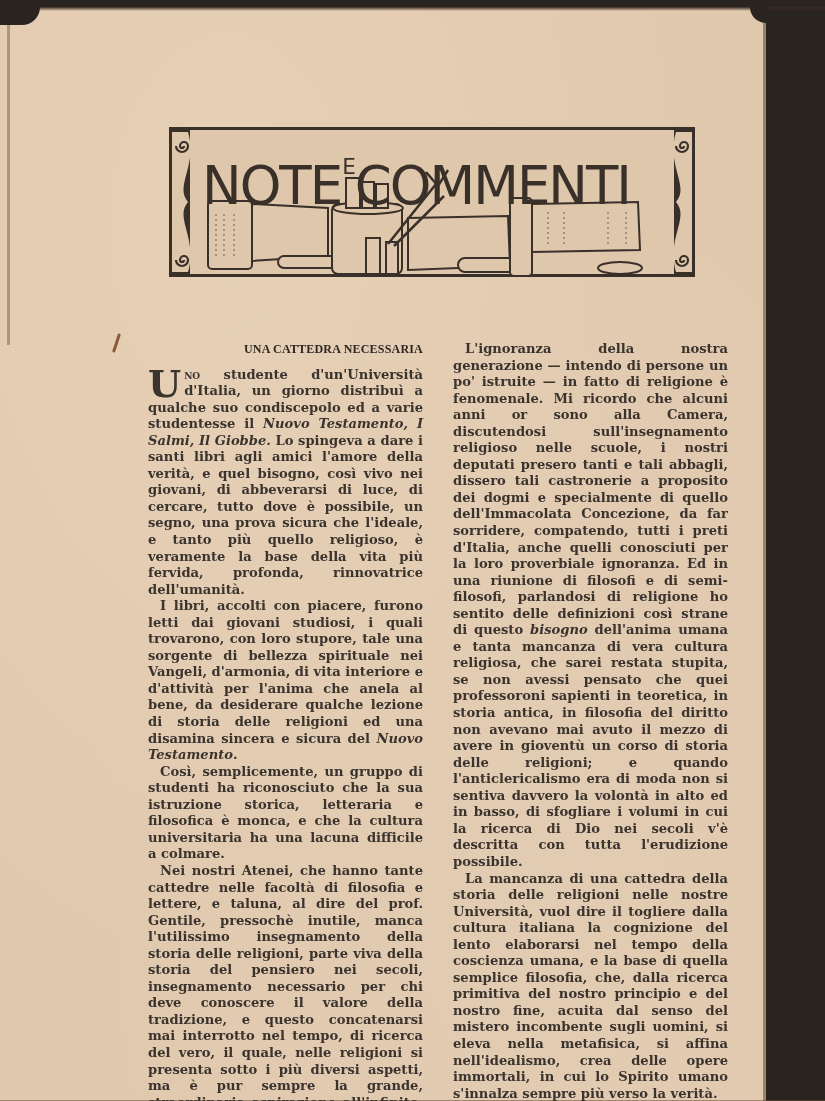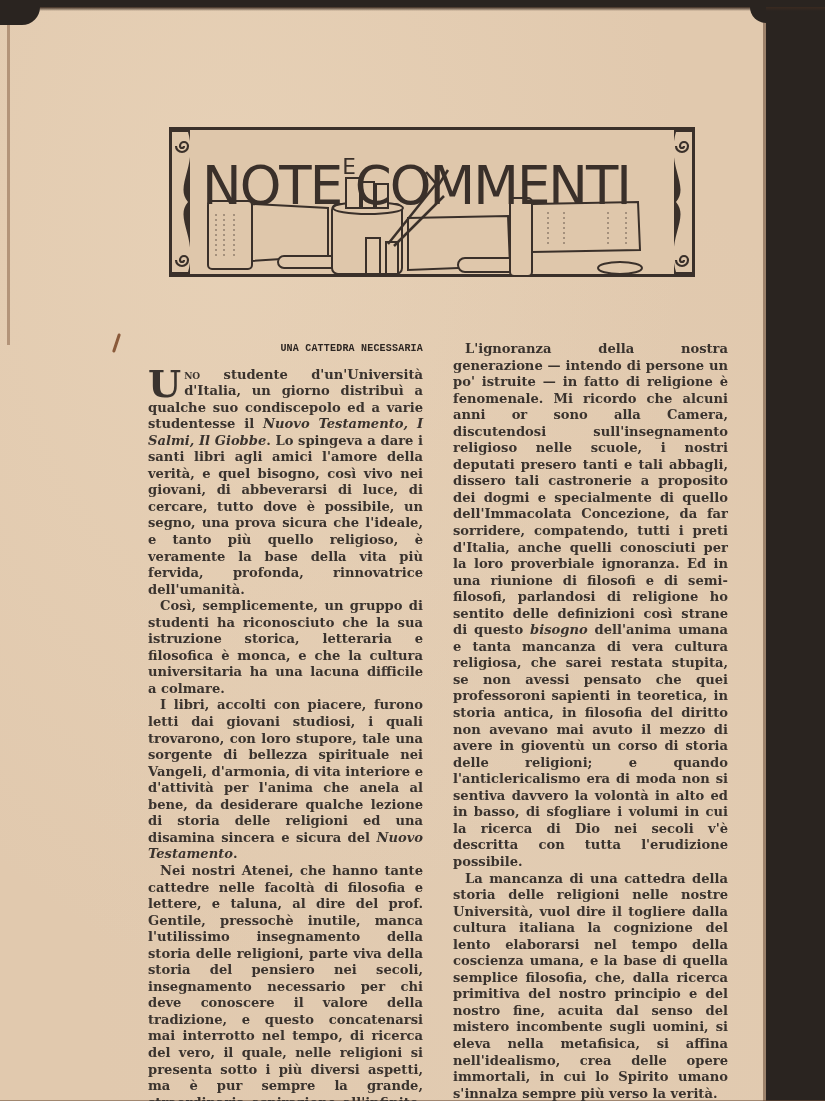--- a/index.html
+++ b/index.html
@@ -44,22 +44,22 @@
   .col {
     position:absolute; top:334px; width:275px;
     font-size: 13.1px; line-height: 16.55px; color:#3a332e;
     text-align: justify; hyphens: none;
   }
   .col.left { left:148px; }
   .col.right { left:453px; }
   .col p { margin:0; text-indent: 12px; font-weight: bold; }
   .col p.first { text-indent: 0; }
   .heading {
-    text-align: right; font-family:Liberation Mono, monospace; font-weight:bold;
-    font-size: 10px; letter-spacing:0.2px; color:#2d2622; margin: 0 0 9px 0;
+    text-align: right; font-family:Liberation Serif, serif; font-weight:bold;
+    font-size: 12px; letter-spacing:0.2px; color:#2d2622; margin: 0 0 9px 0;
     white-space: nowrap;
   }
   .dropcap {
     float:left; font-size: 38px; line-height: 30px; margin: 2px 3px 0 0;
     color:#3a332e; font-family: "DejaVu Serif", serif;
   }
   .smallcaps { font-variant: small-caps; }
   em { font-style: italic; }
 </style>
 </head>
@@ -126,22 +126,22 @@
       </g>
     </svg>
     <div class="banner-title">
       <span>NOTE</span><span class="small-e">E</span><span>COMMENTI</span>
     </div>
   </div>
 
   <div class="col left">
     <div class="heading">UNA CATTEDRA NECESSARIA</div>
     <p class="first"><span class="dropcap">U</span><span class="smallcaps">no</span><span> studente d'un'Università d'Italia, un giorno distribuì a qualche suo condiscepolo ed a varie studentesse il </span><em>Nuovo Testamento, I Salmi, Il Giobbe</em><span>. Lo spingeva a dare i santi libri agli amici l'amore della verità, e quel bisogno, così vivo nei giovani, di abbeverarsi di luce, di cercare, tutto dove è possibile, un segno, una prova sicura che l'ideale, e tanto più quello religioso, è veramente la base della vita più fervida, profonda, rinnovatrice dell'umanità.</span></p>
+    <p><span>I libri, accolti con piacere, furono letti dai giovani studiosi, i quali trovarono, con loro stupore, tale una sorgente di bellezza spirituale nei Vangeli, d'armonia, di vita interiore e d'attività per l'anima che anela al bene, da desiderare qualche lezione di storia delle religioni ed una disamina sincera e sicura del </span><em>Nuovo Testamento</em><span>.</span></p>
     <p>Così, semplicemente, un gruppo di studenti ha riconosciuto che la sua istruzione storica, letteraria e filosofica è monca, e che la cultura universitaria ha una lacuna difficile a colmare.</p>
-    <p><span>I libri, accolti con piacere, furono letti dai giovani studiosi, i quali trovarono, con loro stupore, tale una sorgente di bellezza spirituale nei Vangeli, d'armonia, di vita interiore e d'attività per l'anima che anela al bene, da desiderare qualche lezione di storia delle religioni ed una disamina sincera e sicura del </span><em>Nuovo Testamento</em><span>.</span></p>
     <p>Nei nostri Atenei, che hanno tante cattedre nelle facoltà di filosofia e lettere, e taluna, al dire del prof. Gentile, pressochè inutile, manca l'utilissimo insegnamento della storia delle religioni, parte viva della storia del pensiero nei secoli, insegnamento necessario per chi deve conoscere il valore della tradizione, e questo concatenarsi mai interrotto nel tempo, di ricerca del vero, il quale, nelle religioni si presenta sotto i più diversi aspetti, ma è pur sempre la grande, straordinaria aspirazione all'infinito, il desiderio di svelare il profondo, tormentoso segreto del nostro principio e del nostro fine.</p>
   </div>
 
   <div class="col right">
     <p><span>L'ignoranza della nostra generazione — intendo di persone un po' istruite — in fatto di religione è fenomenale. Mi ricordo che alcuni anni or sono alla Camera, discutendosi sull'insegnamento religioso nelle scuole, i nostri deputati presero tanti e tali abbagli, dissero tali castronerie a proposito dei dogmi e specialmente di quello dell'Immacolata Concezione, da far sorridere, compatendo, tutti i preti d'Italia, anche quelli conosciuti per la loro proverbiale ignoranza. Ed in una riunione di filosofi e di semi-filosofi, parlandosi di religione ho sentito delle definizioni così strane di questo </span><em>bisogno</em><span> dell'anima umana e tanta mancanza di vera cultura religiosa, che sarei restata stupita, se non avessi pensato che quei professoroni sapienti in teoretica, in storia antica, in filosofia del diritto non avevano mai avuto il mezzo di avere in gioventù un corso di storia delle religioni; e quando l'anticlericalismo era di moda non si sentiva davvero la volontà in alto ed in basso, di sfogliare i volumi in cui la ricerca di Dio nei secoli v'è descritta con tutta l'erudizione possibile.</span></p>
     <p>La mancanza di una cattedra della storia delle religioni nelle nostre Università, vuol dire il togliere dalla cultura italiana la cognizione del lento elaborarsi nel tempo della coscienza umana, e la base di quella semplice filosofia, che, dalla ricerca primitiva del nostro principio e del nostro fine, acuita dal senso del mistero incombente sugli uomini, si eleva nella metafisica, si affina nell'idealismo, crea delle opere immortali, in cui lo Spirito umano s'innalza sempre più verso la verità.</p>
   </div>
 </div>
 
 </body></html>

